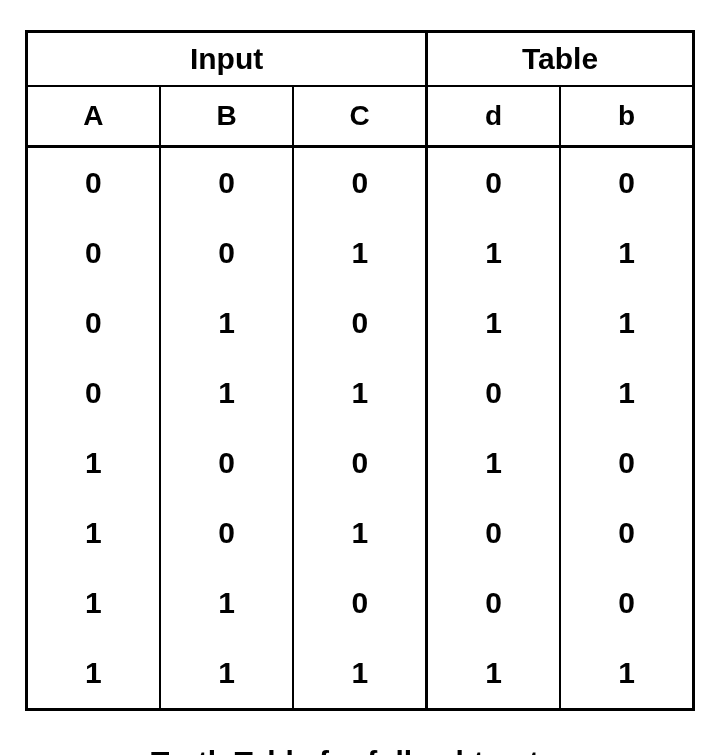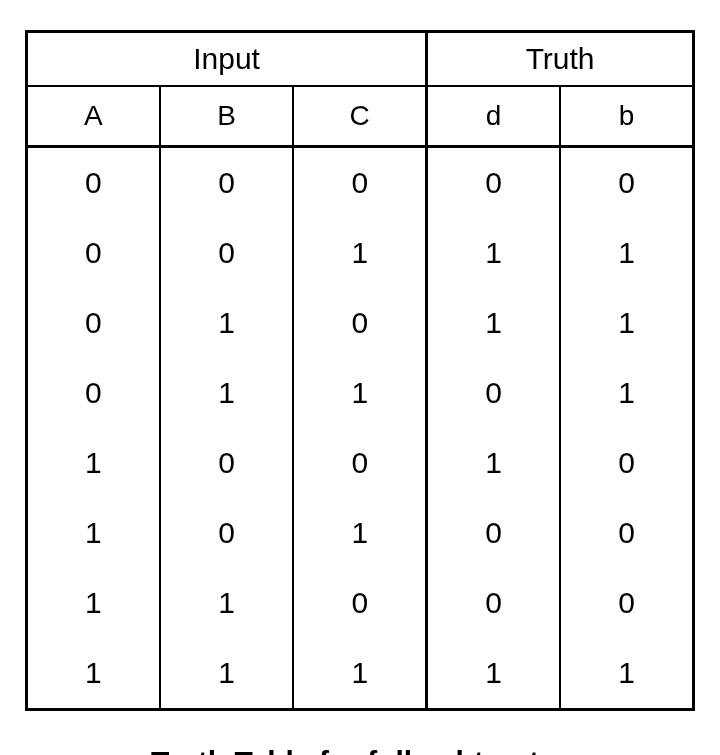--- a/index.html
+++ b/index.html
@@ -13,21 +13,21 @@
     .table-wrap {
       width: 100%;
     }
     table {
       border-collapse: collapse;
       width: 100%;
       table-layout: fixed;
     }
     th, td {
       text-align: center;
-      font-weight: normal;
+      font-weight: bold;
       font-size: 28px;
       padding: 0;
       color: #000;
     }
     
     table {
       border: 3px solid #000;
     }
     
     .group-header th {
@@ -63,21 +63,21 @@
     }
   </style>
 </head>
 <body>
 
 <div class="table-wrap">
   <table>
     <thead>
       <tr class="group-header">
         <th colspan="3" class="grp-input">Input</th>
-        <th colspan="2">Truth</th>
+        <th colspan="2">Table</th>
       </tr>
       <tr class="col-header">
         <th class="c1">A</th>
         <th class="c2">B</th>
         <th class="c3">C</th>
         <th class="c4">d</th>
         <th>b</th>
       </tr>
     </thead>
     <tbody>

